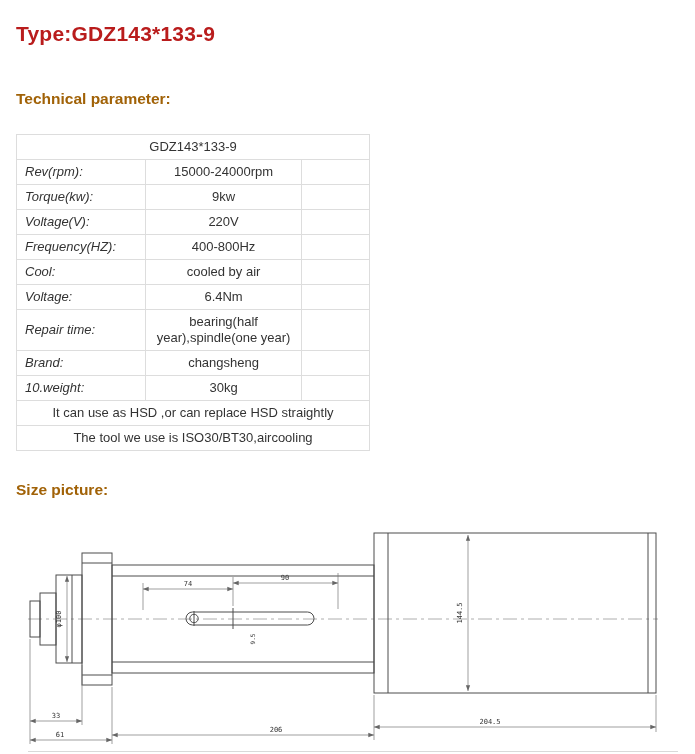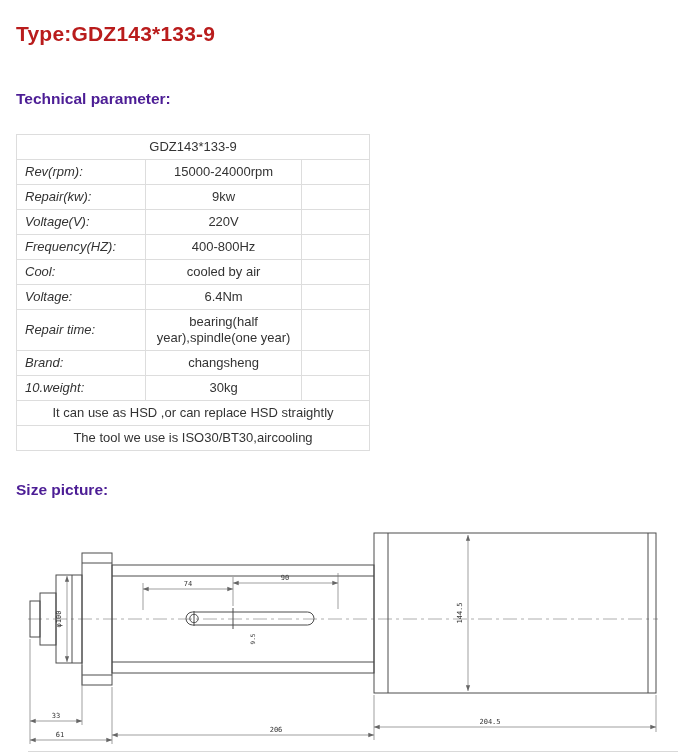--- a/index.html
+++ b/index.html
@@ -15,21 +15,21 @@
   .title {
     font-size: 21px;
     font-weight: bold;
     color: #b91c1c;
     margin: 16px 0 0 0;
     letter-spacing: 0.2px;
   }
   .section-heading {
     font-size: 15.5px;
     font-weight: bold;
-    color: #4c1d95;
+    color: #a16207;
     margin: 0;
   }
   #tech-heading { margin-top: 44px; }
   #size-heading { margin-top: 30px; }
 
   table.spec {
     border-collapse: collapse;
     width: 354px;
     margin-top: 26px;
     font-size: 13px;
@@ -70,21 +70,21 @@
     <tbody>
       <tr>
         <td colspan="3" class="cell-header">GDZ143*133-9</td>
       </tr>
     <tr>
           <td class="cell-label">Rev(rpm):</td>
           <td class="cell-value">15000-24000rpm</td>
           <td class="cell-empty"></td>
         </tr>
         <tr>
-          <td class="cell-label">Repair(kw):</td>
+          <td class="cell-label">Torque(kw):</td>
           <td class="cell-value">9kw</td>
           <td class="cell-empty"></td>
         </tr>
         <tr>
           <td class="cell-label">Voltage(V):</td>
           <td class="cell-value">220V</td>
           <td class="cell-empty"></td>
         </tr>
         <tr>
           <td class="cell-label">Frequency(HZ):</td>

